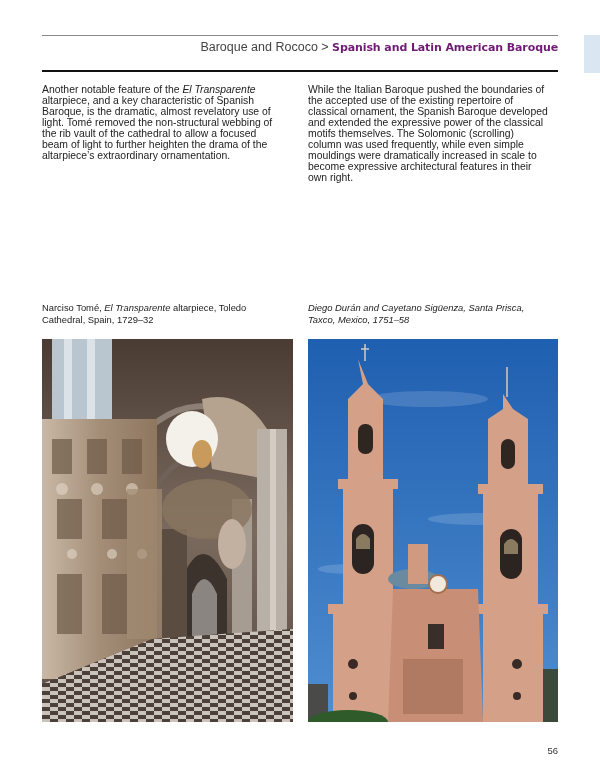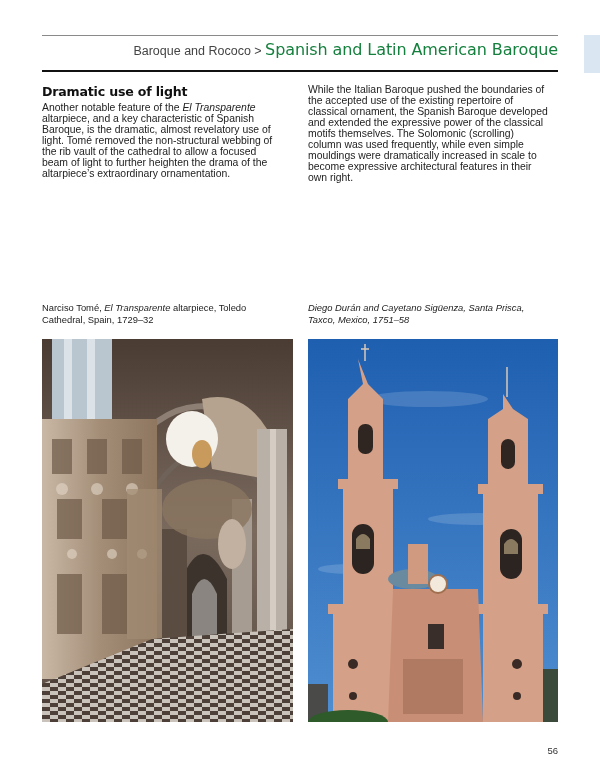--- a/index.html
+++ b/index.html
@@ -1,20 +1,20 @@
 <!DOCTYPE html>
 <html><head>
 <meta charset="utf-8">
 <style>
   html, body { margin: 0; padding: 0; background: #ffffff; }
   body { width: 600px; height: 782px; position: relative; overflow: hidden; font-family: "Liberation Sans", sans-serif; color: #1a1a1a; }
   .rule-top { position: absolute; left: 42px; top: 35px; width: 516px; height: 1px; background: #8a8a8a; }
   .rule-bottom { position: absolute; left: 42px; top: 70px; width: 516px; height: 2px; background: #111; }
   .breadcrumb { position: absolute; right: 42px; top: 40px; font-size: 12.5px; color: #444; white-space: nowrap; }
-  .breadcrumb .crumb-current { color: #15803d; font-weight: normal; font-family: "DejaVu Sans", sans-serif; font-size: 16px; letter-spacing: -0.1px; }
+  .breadcrumb .crumb-current { color: #701a75; font-weight: bold; font-family: "DejaVu Sans", sans-serif; font-size: 11px; letter-spacing: -0.1px; }
   .side-tab { position: absolute; left: 584px; top: 35px; width: 16px; height: 38px; background: #dbe6f3; }
   .col { position: absolute; top: 84px; width: 240px; }
   .col.left { left: 42px; }
   .col.right { left: 308px; }
   .col h2 { margin: 0 0 3px 0; font-family: "DejaVu Sans", sans-serif; font-weight: bold; font-size: 12.6px; color: #111; letter-spacing: -0.2px; }
   .col p { margin: 0; font-size: 10.4px; line-height: 11px; color: #222; }
   .col p em { font-style: italic; }
   .caption { position: absolute; top: 302px; font-size: 9.4px; line-height: 11.6px; color: #222; width: 230px; }
   .caption.left { left: 42px; }
   .caption.right { left: 308px; font-style: italic; }
@@ -27,21 +27,20 @@
 <body>
 
 <div class="rule-top"></div>
 <div class="breadcrumb">
   <span>Baroque and Rococo</span><span> &gt; </span><span class="crumb-current">Spanish and Latin American Baroque</span>
 </div>
 <div class="rule-bottom"></div>
 <div class="side-tab"></div>
 
 <div class="col left">
-  <h2>Dramatic use of light</h2>
   <p><span>Another notable feature of the </span><em>El Transparente</em><span> altarpiece, and a key characteristic of Spanish Baroque, is the dramatic, almost revelatory use of light. Tomé removed the non-structural webbing of the rib vault of the cathedral to allow a focused beam of light to further heighten the drama of the altarpiece’s extraordinary ornamentation.</span></p>
 </div>
 
 <div class="col right">
   <p>While the Italian Baroque pushed the boundaries of the accepted use of the existing repertoire of classical ornament, the Spanish Baroque developed and extended the expressive power of the classical motifs themselves. The Solomonic (scrolling) column was used frequently, while even simple mouldings were dramatically increased in scale to become expressive architectural features in their own right.</p>
 </div>
 
 <div class="caption left"><span>Narciso Tomé, </span><em>El Transparente</em><span> altarpiece, Toledo Cathedral, Spain, 1729–32</span></div>
 <div class="caption right">Diego Durán and Cayetano Sigüenza, Santa Prisca, Taxco, Mexico, 1751–58</div>
 

